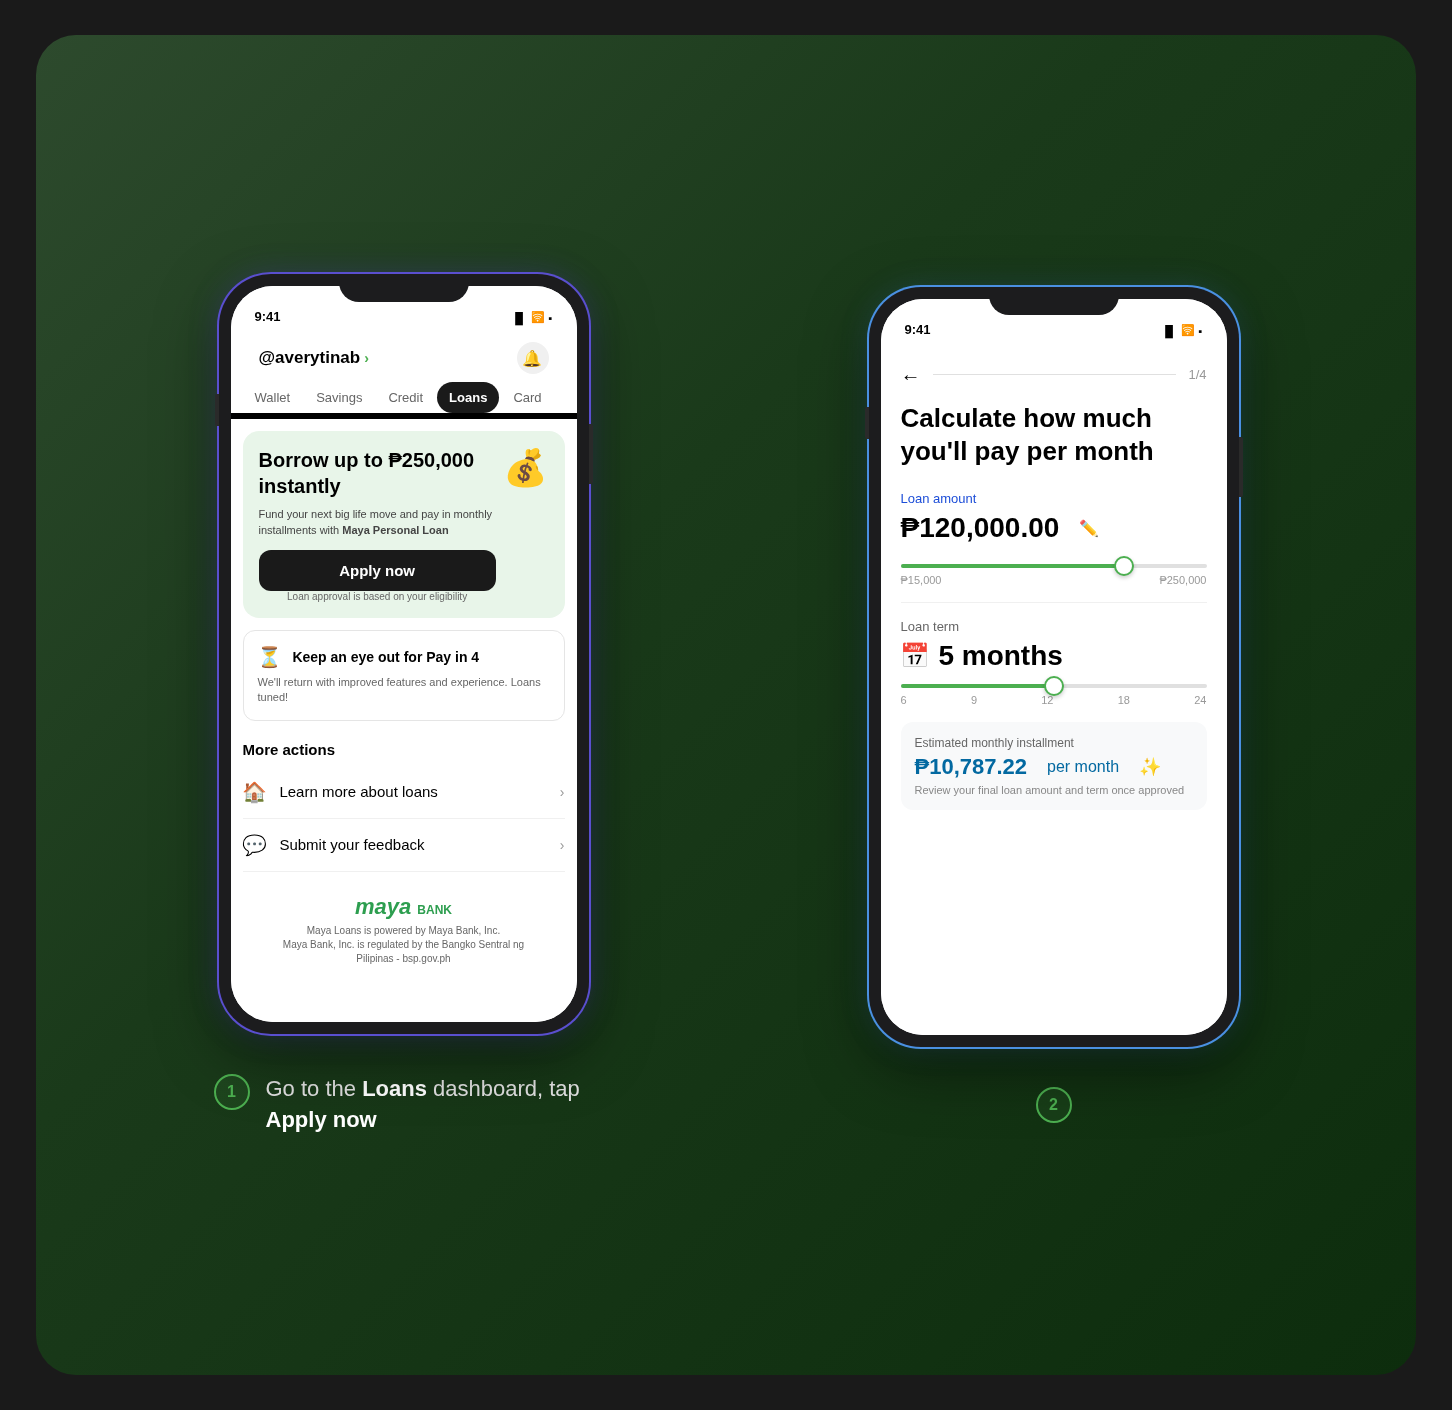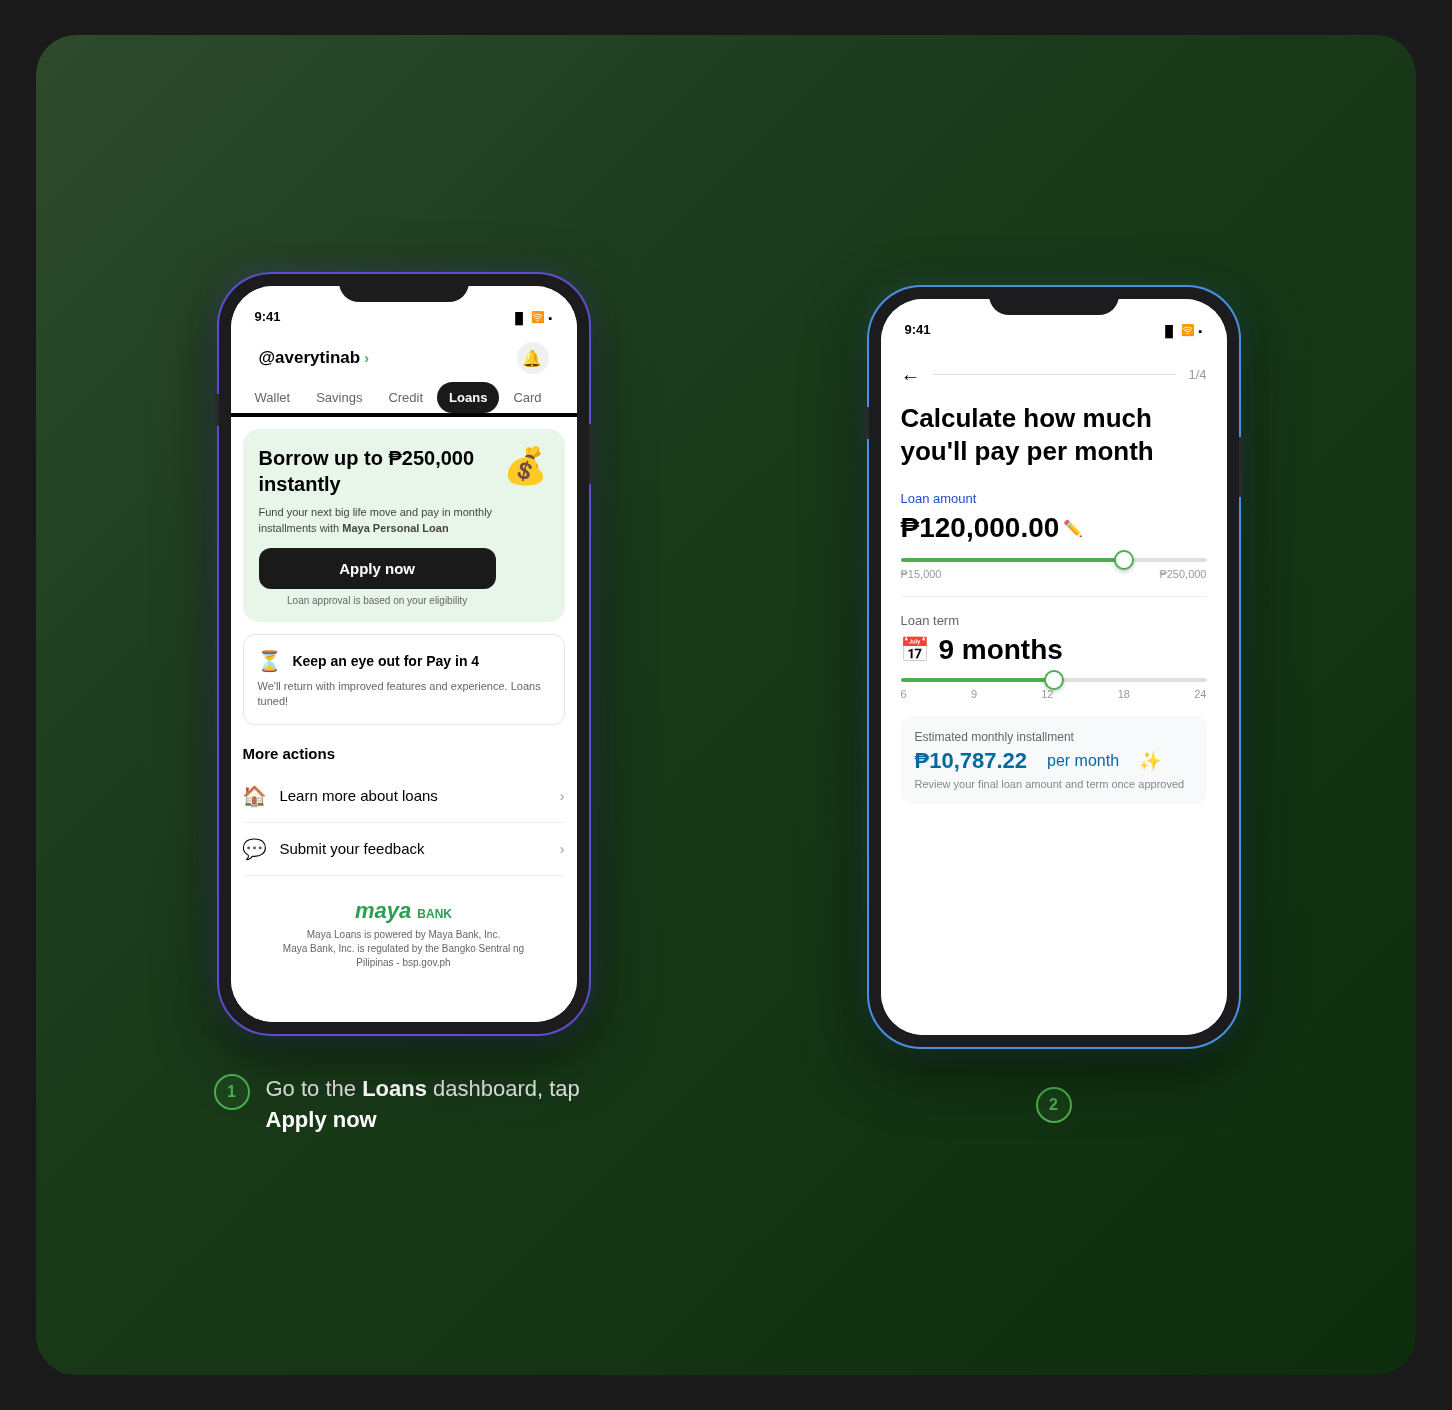--- a/index.html
+++ b/index.html
@@ -115,21 +115,21 @@
       align-items: center;
       justify-content: center;
       font-size: 16px;
     }
     
     .tabs {
       display: flex;
       padding: 0 12px;
       gap: 2px;
       background: white;
-      border-bottom: 4px solid #000000;
+      border-bottom: 6px solid #000000;
     }
     .tab {
       padding: 8px 12px;
       font-size: 13px;
       color: #666;
       border-radius: 20px;
       white-space: nowrap;
     }
     .tab.active {
       background: #1a1a1a;
@@ -170,21 +170,20 @@
       width: 100%;
       font-size: 15px;
       font-weight: 600;
       cursor: pointer;
       text-align: center;
     }
     .hero-note {
       font-size: 10px;
       color: #666;
       text-align: center;
-      margin-top: 6px;
     }
     .hero-emoji {
       font-size: 36px;
       margin-left: 8px;
     }
     
     .card {
       margin: 8px 12px;
       background: white;
       border: 1px solid #e5e5e5;
@@ -262,22 +261,22 @@
       font-size: 13px;
       color: #1d4ed8;
       margin-bottom: 6px;
     }
     .loan-amount {
       font-size: 28px;
       font-weight: 700;
       color: #000;
       display: flex;
       align-items: center;
-      gap: 4px;
-      margin-bottom: 14px;
+      gap: 20px;
+      margin-bottom: 20px;
     }
     .edit-icon { font-size: 16px; color: #666; }
     
     .slider-container {
       margin-bottom: 6px;
       position: relative;
     }
     .slider-track {
       height: 4px;
       background: #e0e0e0;
@@ -545,21 +544,21 @@
           </div>
           <div class="slider-labels">
             <span>₱15,000</span>
             <span>₱250,000</span>
           </div>
           <div class="divider-line"></div>
           
           <div class="term-label">Loan term</div>
           <div class="term-value">
             <span class="calendar-icon">📅</span>
-            <span>9 months</span>
+            <span>5 months</span>
           </div>
           
           <div class="slider-container">
             <div class="slider-track">
               <div class="slider-fill" style="width: 50%;"></div>
               <div class="slider-thumb" style="left: calc(50% - 10px);"></div>
             </div>
           </div>
           <div class="term-slider-labels">
             <span>6</span>

